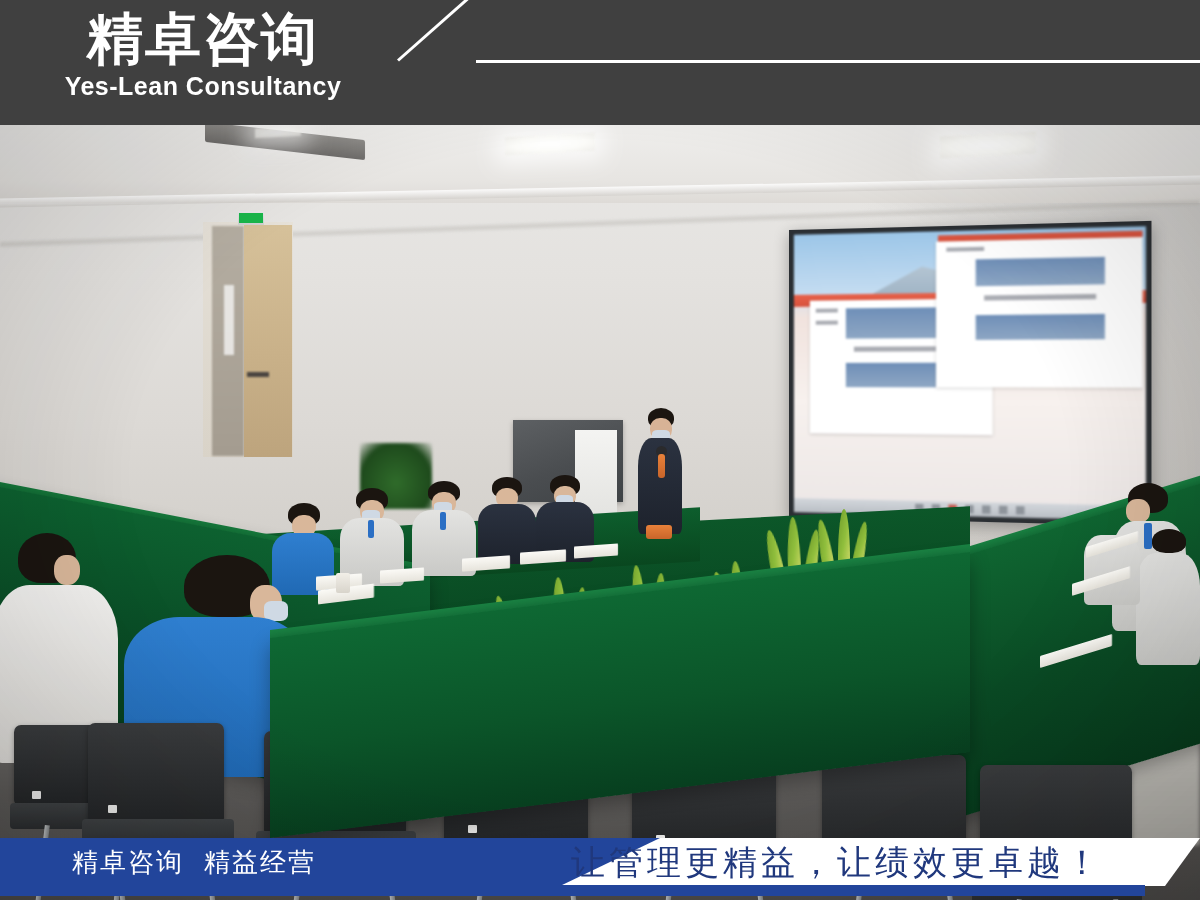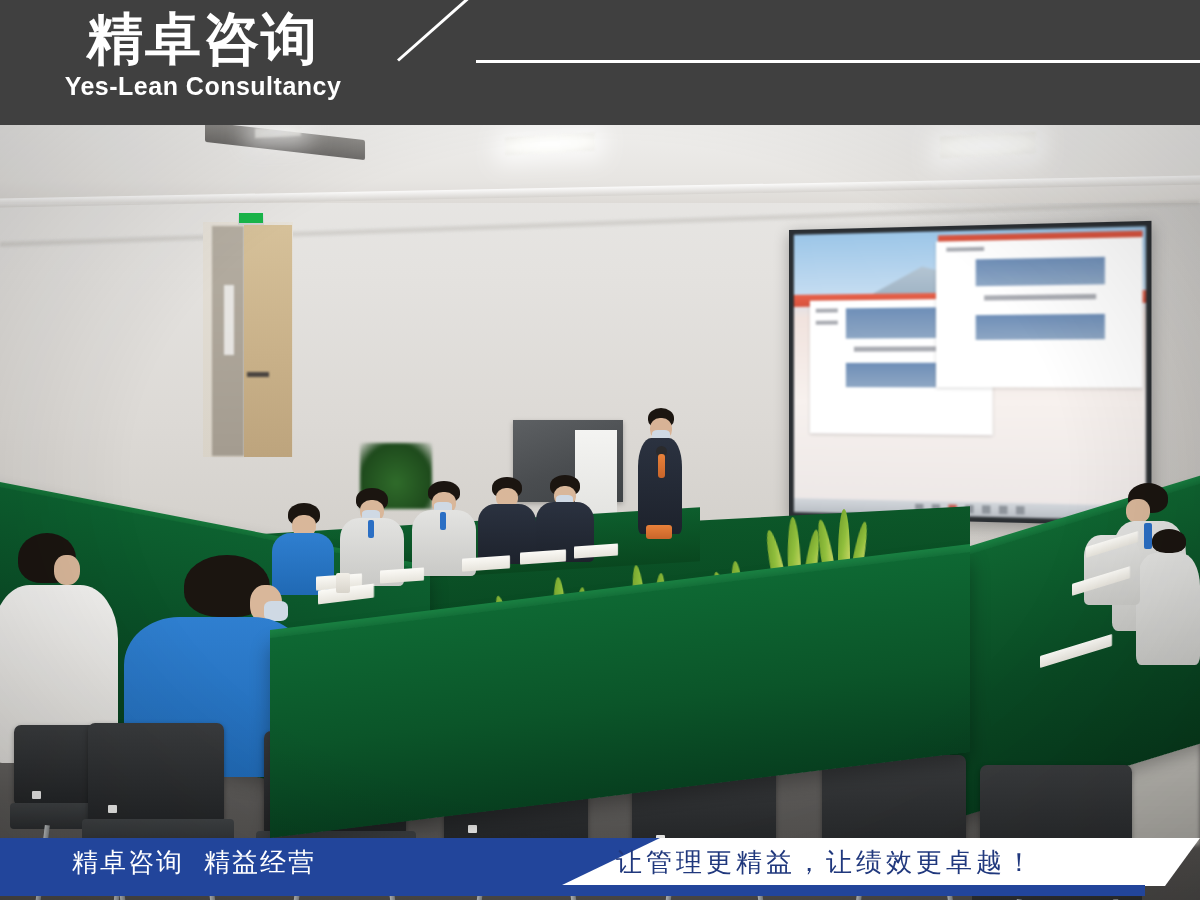--- a/index.html
+++ b/index.html
@@ -396,24 +396,24 @@
     background:#22459b;
   }
   .footer-left-text{
     position:absolute;left:72px;top:0;height:48px;line-height:48px;
     color:#ffffff;
     font-family:"DejaVu Serif","Liberation Serif",serif;
     font-size:26px;letter-spacing:2px;white-space:nowrap;
   }
   .footer-left-text .fgap{display:inline-block;width:20px;}
   .footer-right-text{
-    position:absolute;left:616px;top:0;height:48px;line-height:48px;
+    position:absolute;left:571px;top:0;height:48px;line-height:48px;
     color:#20387d;
     font-family:"DejaVu Serif","Liberation Serif",serif;
-    font-size:26px;letter-spacing:4px;white-space:nowrap;
+    font-size:34px;letter-spacing:4px;white-space:nowrap;
   }
 </style>
 </head>
 <body>
 
 <div class="poster">
 
   <div class="header">
 
     <div class="header-logo">

